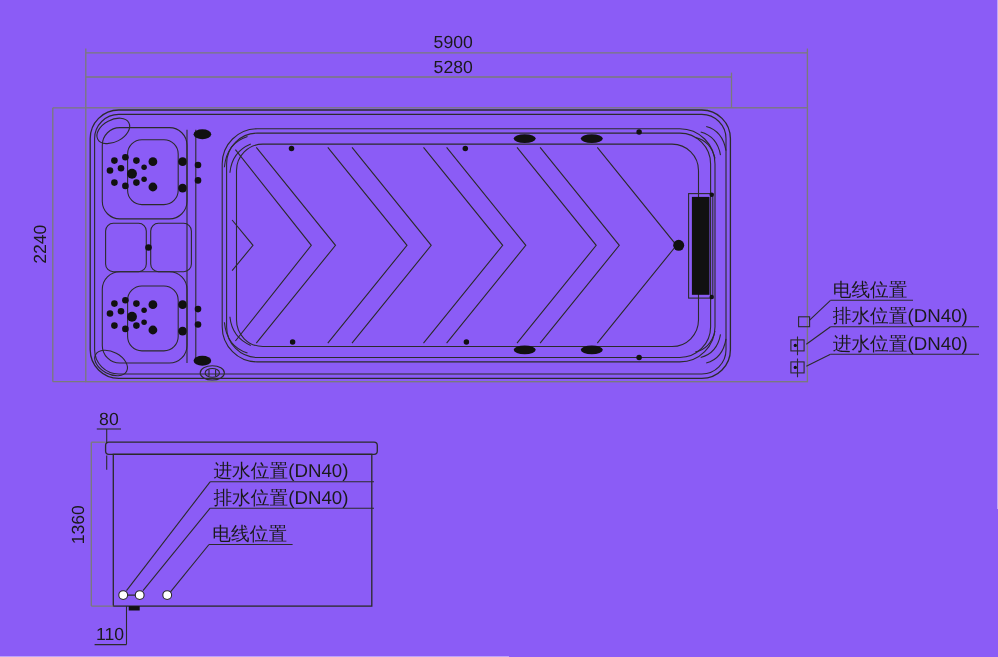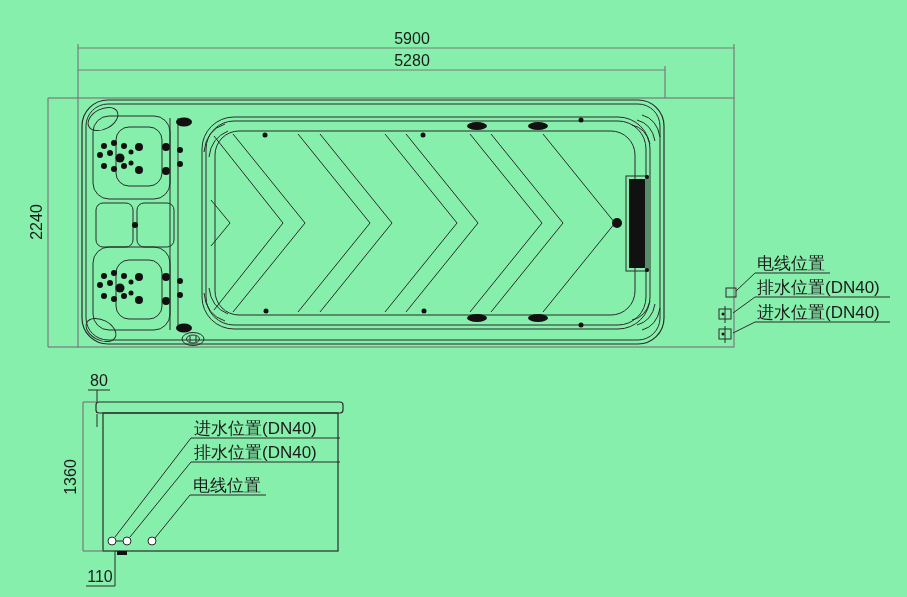--- a/index.html
+++ b/index.html
@@ -1,19 +1,19 @@
 <!DOCTYPE html>
 <html><head>
 <meta charset="utf-8">
 <style>
   html,body{margin:0;padding:0;background:#ffffff;}
   .stage{
     position:relative;
     width:907px;height:597px;
-    background:#86efac;
+    background:#8b5cf6;
     font-family:"Liberation Sans", sans-serif;
     overflow:hidden;
   }
   svg{display:block;}
   text{
     fill:#1a1a1a;
     font-family:"Liberation Sans", sans-serif;
   }
   .dimtext{font-size:16px;}
   .calloutA{font-size:17px;}

